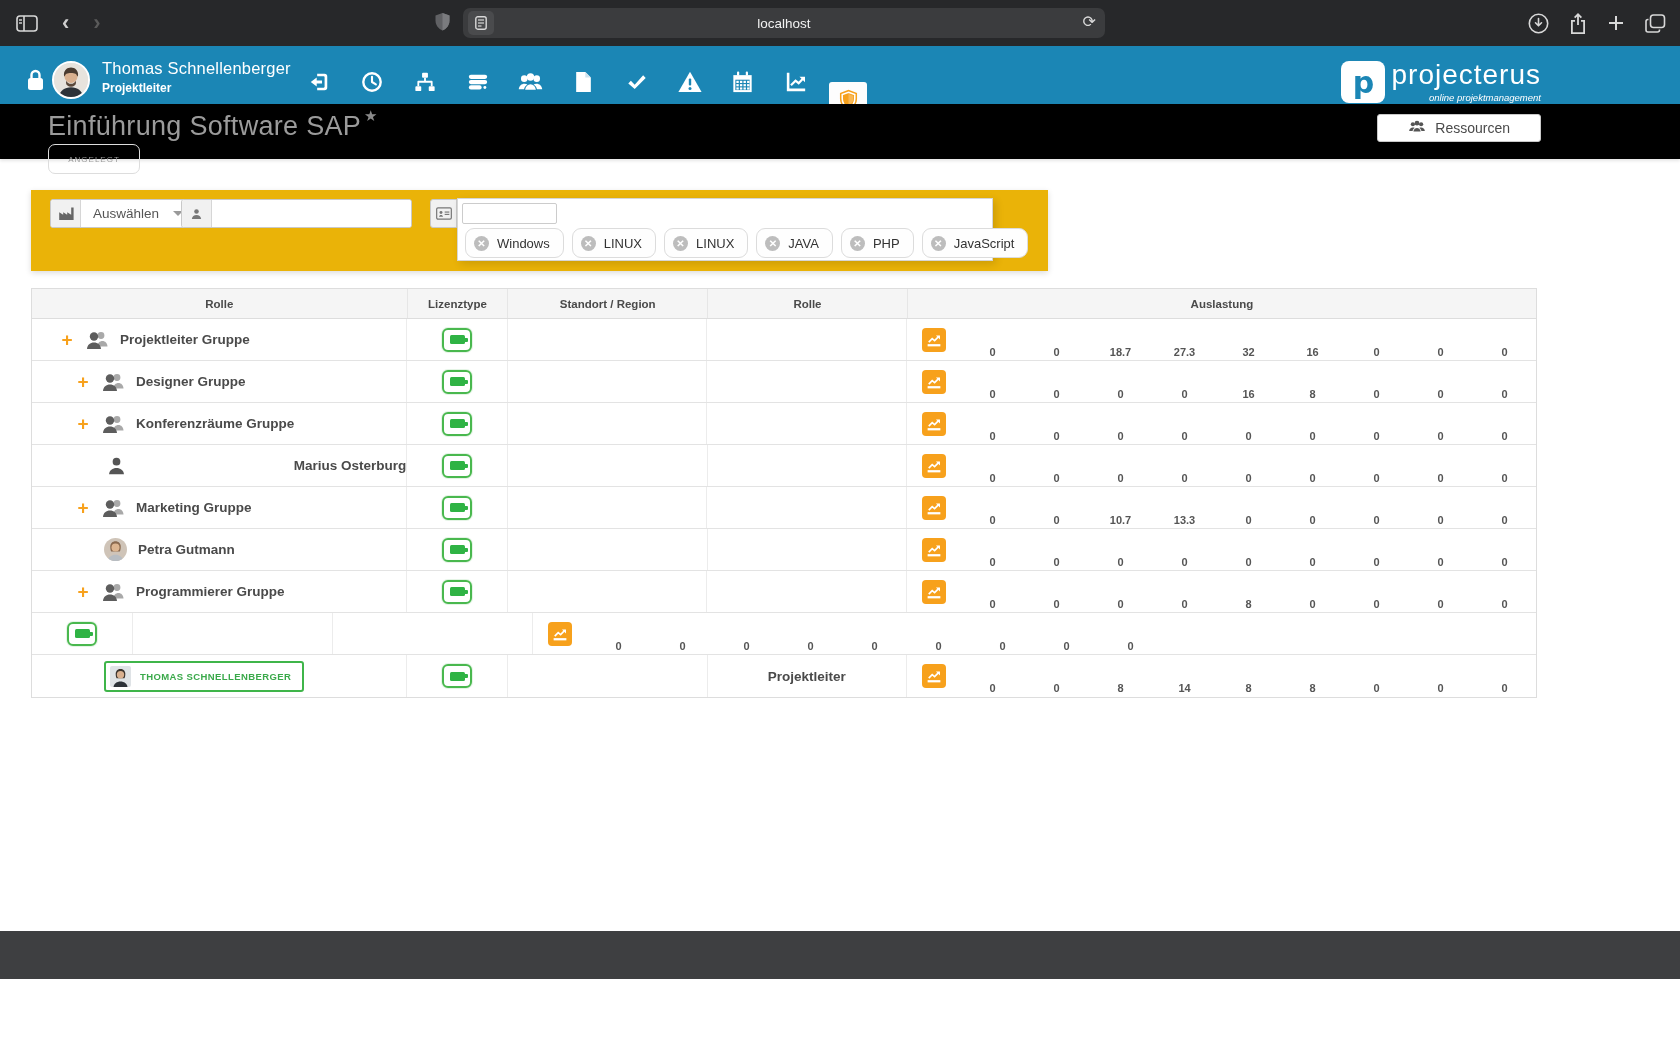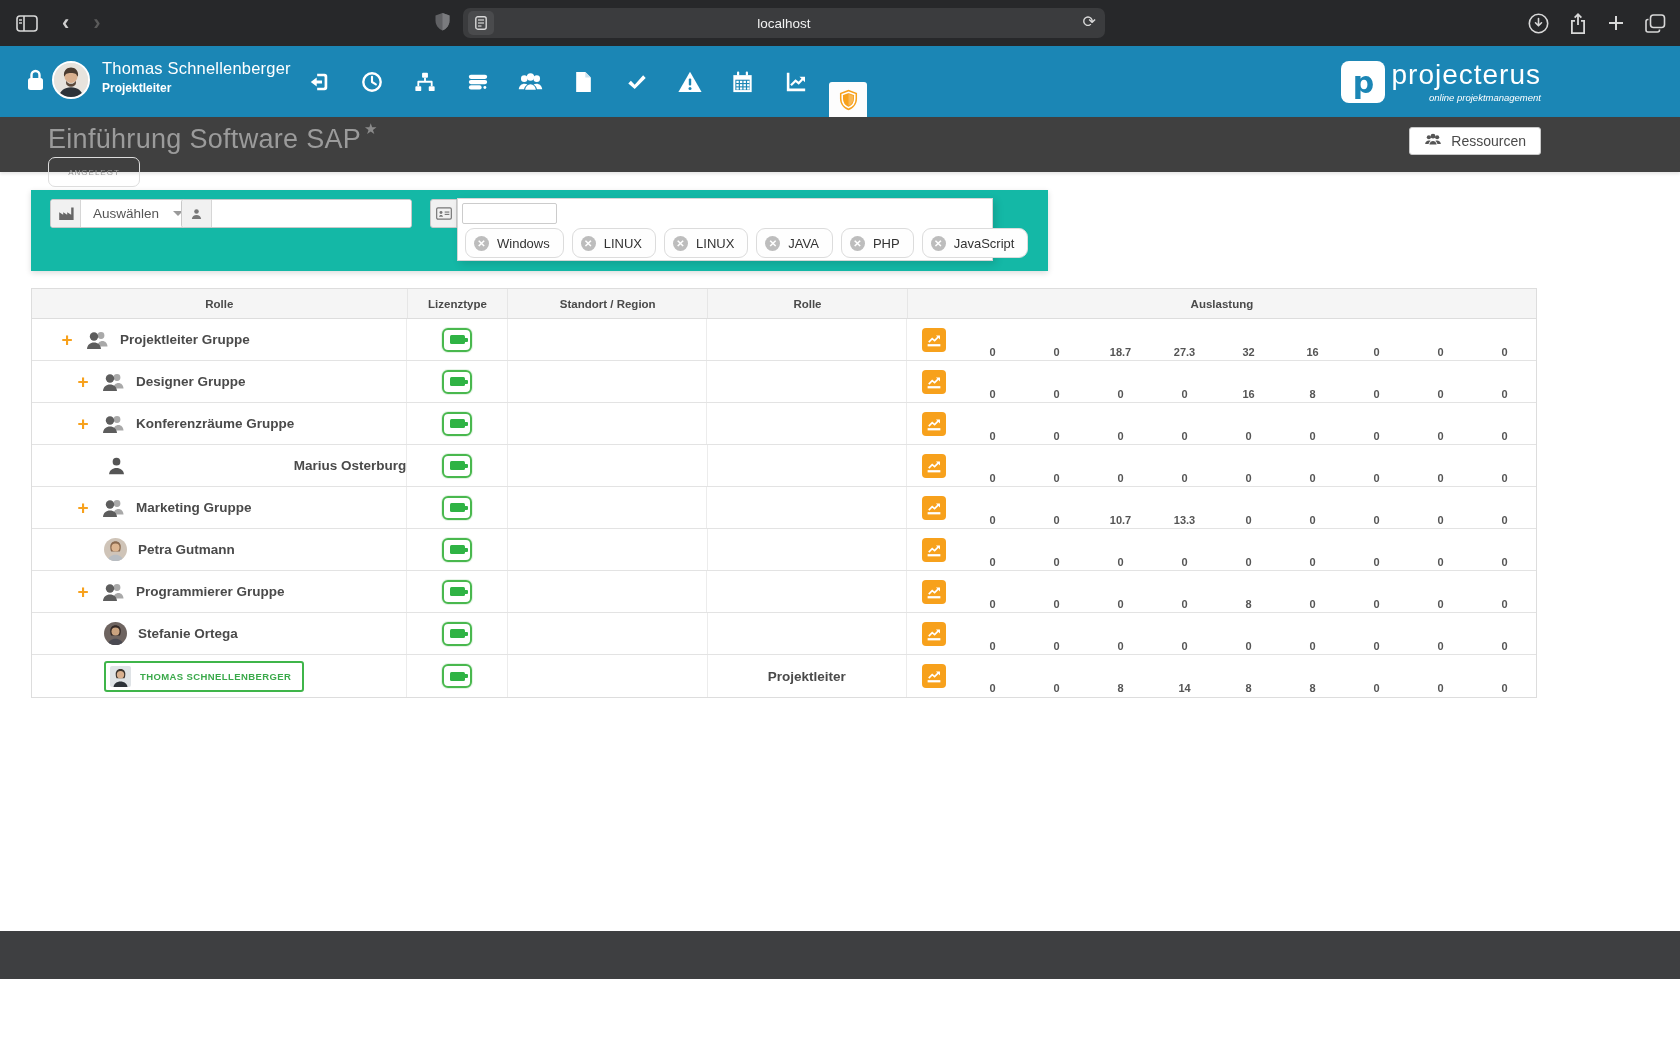--- a/index.html
+++ b/index.html
@@ -31,28 +31,28 @@
   .nav-item { width:53px; height:71px; display:flex; align-items:center; justify-content:center; cursor:pointer; }
   .nav-item svg { display:block; }
   .nav-item.active { width:38px; height:35px; margin:0 7px; background:#fdfdfd; border-radius:3px 3px 0 0; }
   .logo { position:absolute; right:139px; top:15px; display:flex; align-items:flex-start; gap:6px; }
   .logo-mark { width:44px; height:42px; background:#fff; border-radius:8px; display:flex; align-items:center; justify-content:center; color:#1b86b5; font-size:30px; font-weight:bold; font-family:"DejaVu Sans", sans-serif; }
   .logo-text { color:#fff; text-align:right; }
   .logo-word { font-size:28px; font-weight:300; letter-spacing:1px; line-height:1; }
   .logo-sub { font-size:9.5px; font-style:italic; margin-top:3px; }
 
   
-  .pagehead { position:absolute; left:0; top:117px; width:1680px; height:55px; background:#404040; box-shadow:0 2px 3px rgba(0,0,0,.10); z-index:5; }
+  .pagehead { position:absolute; left:0; top:104px; width:1680px; height:55px; background:#000000; box-shadow:0 2px 3px rgba(0,0,0,.10); z-index:5; }
   .page-title { position:absolute; left:48px; top:7px; font-size:27px; font-weight:300; color:#9b9b9b; letter-spacing:.3px; }
   .page-title .star { font-size:15px; color:#8a8a8a; vertical-align:top; position:relative; top:-4px; left:3px; }
   .status-badge { position:absolute; left:48px; top:40px; width:92px; height:30px; border:1px solid #ddd; border-radius:7px; font-size:8px; color:#9a9a9a; letter-spacing:1px; display:flex; align-items:center; justify-content:center; }
-  .res-btn { position:absolute; right:139px; top:10px; height:28px; padding:0 14px; background:#fff; border:1px solid #c9c9c9; border-radius:3px; display:flex; align-items:center; gap:9px; font-size:14px; color:#4a4a4a; cursor:pointer; }
+  .res-btn { position:absolute; right:139px; top:10px; height:28px; padding:0 30px; background:#fff; border:1px solid #c9c9c9; border-radius:3px; display:flex; align-items:center; gap:9px; font-size:14px; color:#4a4a4a; cursor:pointer; }
 
   
-  .filter-card { position:absolute; left:31px; top:190px; width:1017px; height:81px; background:#14b8a6; box-shadow:0 2px 6px rgba(0,0,0,.14); z-index:4; }
+  .filter-card { position:absolute; left:31px; top:190px; width:1017px; height:81px; background:#eab308; box-shadow:0 2px 6px rgba(0,0,0,.14); z-index:4; }
   .ctrl { position:absolute; display:flex; height:29px; border:1px solid #c9c9c9; border-radius:3px; background:#fff; overflow:hidden; }
   .ctrl .iconseg { width:30px; background:#f1f1f1; border-right:1px solid #d6d6d6; display:flex; align-items:center; justify-content:center; }
   .select-ctrl { left:19px; top:9px; cursor:pointer; }
   .select-label { display:flex; align-items:center; gap:14px; padding:0 12px; font-size:13.5px; color:#555; }
   .caret { width:0; height:0; border-left:5px solid transparent; border-right:5px solid transparent; border-top:5px solid #9a9a9a; }
   .person-ctrl { left:150px; top:9px; width:231px; }
   .person-ctrl input { border:0; outline:none; flex:1; font-size:13px; padding:0 8px; }
   .tag-iconseg { position:absolute; left:399px; top:9px; width:27px; height:29px; border:1px solid #c9c9c9; border-radius:3px 0 0 3px; background:#f1f1f1; display:flex; align-items:center; justify-content:center; }
   .tag-panel { position:absolute; left:426px; top:8px; width:536px; height:63px; background:#fff; border:1px solid #d6d6d6; box-shadow:3px 3px 8px rgba(0,0,0,.13); }
   .tag-input { position:absolute; left:4px; top:4px; width:95px; height:21px; border:1px solid #ccc; border-radius:2px; outline:none; font-size:12px; padding:0 6px; }
@@ -774,29 +774,20 @@
           </span>
           <span class="u-cell">
             <span class="u-num">0</span>
           </span>
           <span class="u-cell">
             <span class="u-num">0</span>
           </span>
         </div>
       </div>
       <div class="row">
-        <div class="cell c-name" style="padding-left: 72px;">
-          <span class="photo"><svg width="100%" height="100%" viewBox="0 0 24 24">
-              <rect width="24" height="24" fill="#6e6460"></rect>
-              <path d="M6.5 9c0-3.4 2.4-5.6 5.5-5.6S17.5 5.6 17.5 9c0 2.2-.5 4-1 5h-9c-.5-1-1-2.8-1-5z" fill="#332824"></path>
-              <circle cx="12" cy="10" r="4.2" fill="#caa37f"></circle>
-              <path d="M4 24c.5-4 3.8-6.4 8-6.4s7.5 2.4 8 6.4z" fill="#4a4a52"></path>
-            </svg></span>
-          <span class="rname">Stefanie Ortega</span>
-        </div>
         <div class="cell c-lic">
           <span class="battery">
             <span class="batt-body"></span>
           </span>
         </div>
         <div class="cell c-loc"></div>
         <div class="cell c-role"></div>
         <div class="cell c-util">
           <span class="u-icon">
             <span class="chart-btn">

